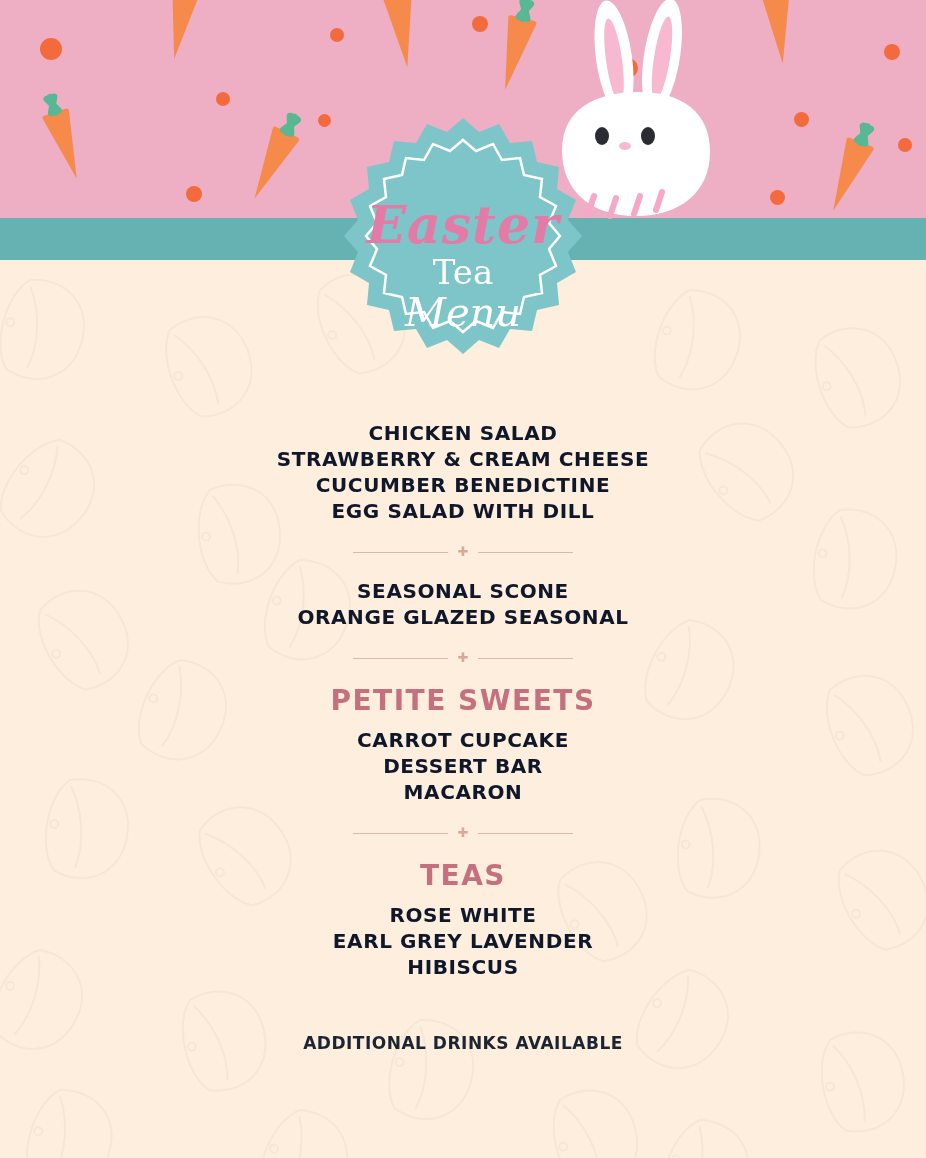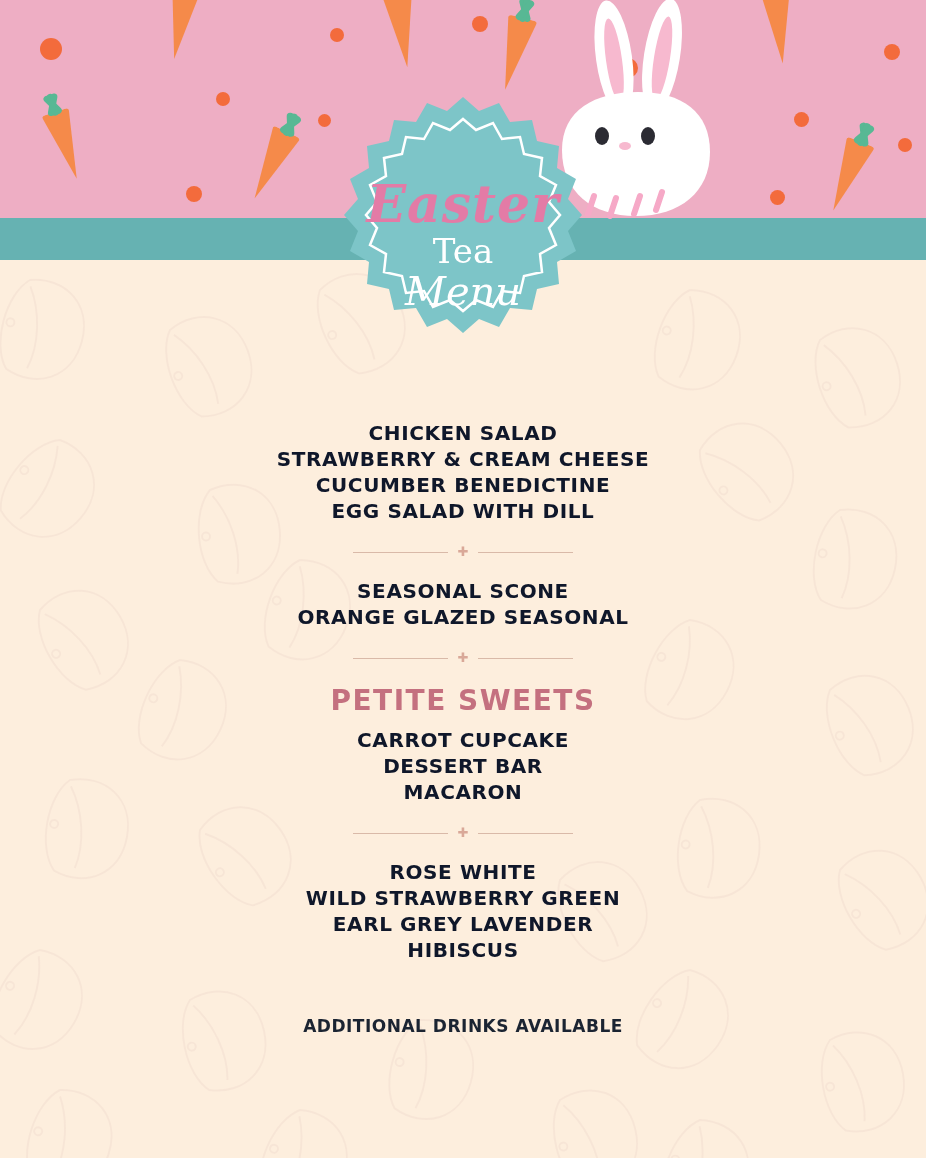--- a/index.html
+++ b/index.html
@@ -59,21 +59,21 @@
     border-radius: 50%;
     background: #f36b3c;
   }
 
   
   .bunny { position: absolute; left: 540px; top: 0px; width: 190px; height: 260px; }
 
   
   .badge-wrap {
     position: absolute;
-    left: 313px; top: 95px;
+    left: 313px; top: 116px;
     width: 300px; height: 300px;
   }
   .badge-text {
     position: absolute;
     top: 0; left: 0; width: 300px; height: 300px;
     display: flex; flex-direction: column;
     align-items: center; justify-content: center;
     pointer-events: none;
   }
   .badge-line1 {
@@ -334,22 +334,22 @@
     <div class="item">MACARON</div>
   </div>
 
   <div class="divider">
     <span class="line left"></span>
       <span class="mark">✚</span>
       <span class="line right"></span>
   </div>
 
   <div class="section">
+    <div class="section-title">TEAS</div>
     <div class="item">ROSE WHITE</div>
-    <div class="item">WILD STRAWBERRY GREEN</div>
     <div class="item">EARL GREY LAVENDER</div>
     <div class="item">HIBISCUS</div>
   </div>
 
   <div class="footer-note">
     <div>ADDITIONAL DRINKS AVAILABLE</div>
 
   </div>
 </div>
 

